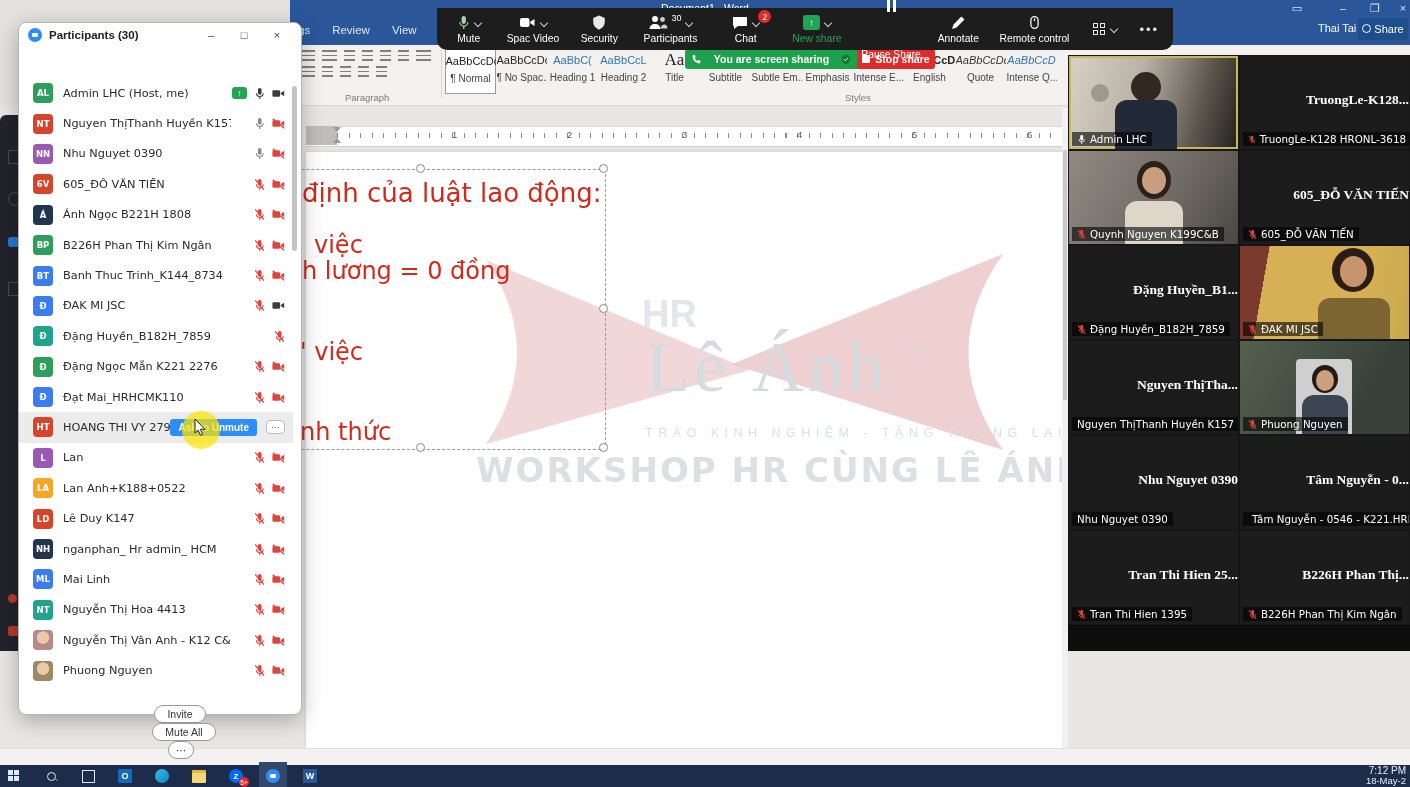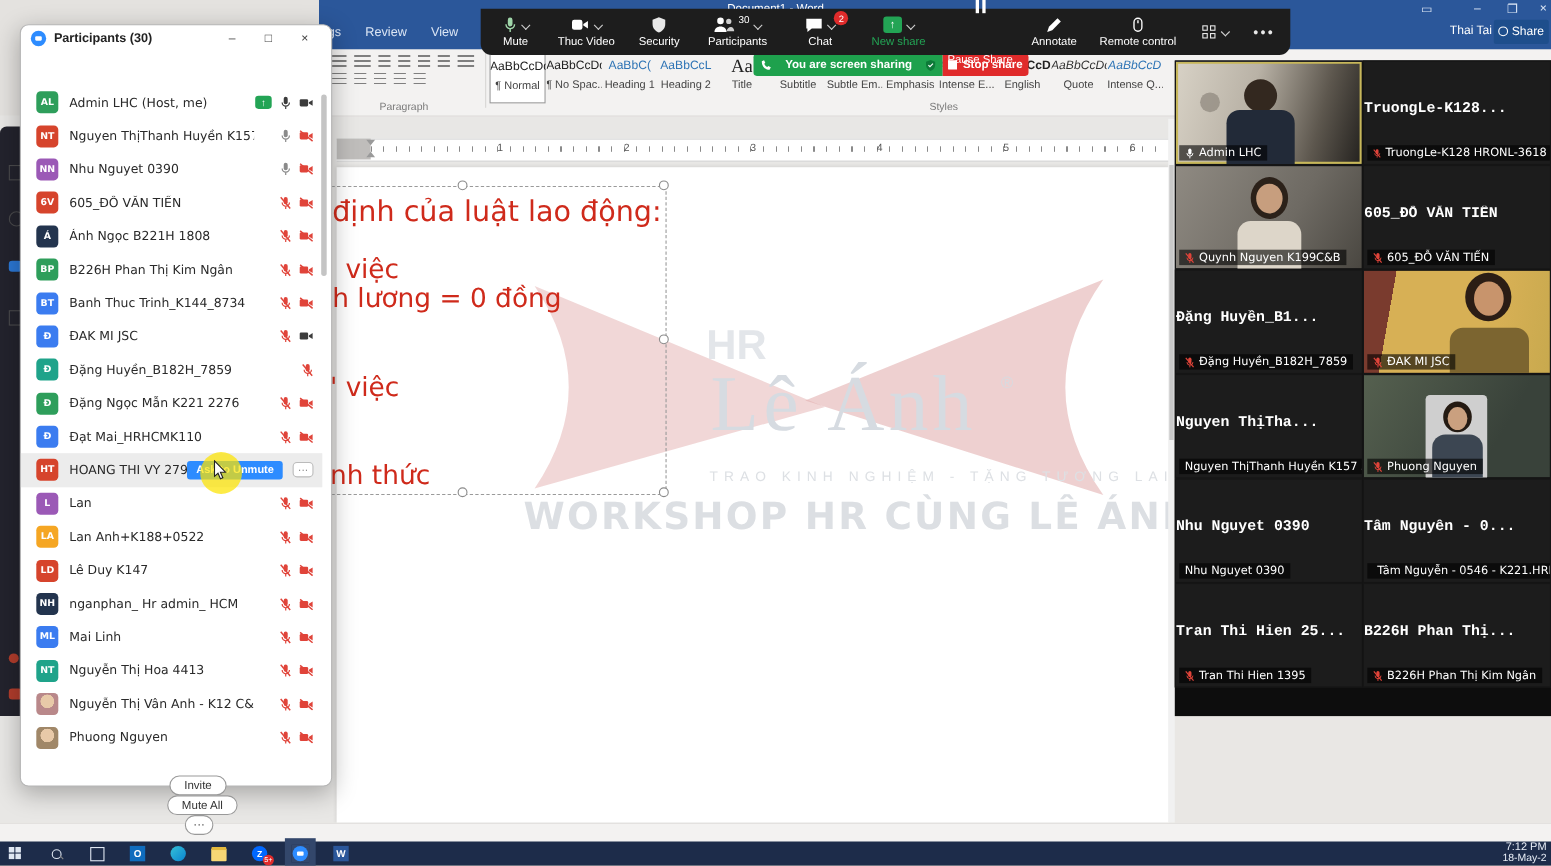--- a/index.html
+++ b/index.html
@@ -116,22 +116,22 @@
     padding:3px 8px;white-space:nowrap;cursor:pointer;}
   .more-btn{position:absolute;right:8px;border:1px solid #bbb;border-radius:4px;background:#fff;color:#555;
     font-size:9px;padding:1px 4px;cursor:pointer;}
   #p-scroll{left:292px;top:86px;width:5px;height:165px;background:#c4c4c4;border-radius:3px;z-index:10;}
   #p-footer{left:19px;top:705px;width:280px;z-index:9;display:flex;align-items:center;flex-direction:column;}
   .pf-btn{border:1px solid #999;border-radius:10px;background:#fff;color:#333;font-size:10.5px;padding:2px 12px;cursor:pointer;}
   
   #v-panel{left:1068px;top:55px;width:342px;height:596px;background:#0d0d0d;z-index:7;display:flex;flex-wrap:wrap;align-content:flex-start;}
   .v-tile{width:171px;height:95px;box-sizing:border-box;border:1px solid #151515;position:relative;background:#1c1c1c;overflow:hidden;cursor:pointer;}
   .v-tile.active{box-shadow:inset 0 0 0 2px #c7b75a;}
-  .v-center{position:absolute;left:0;right:0;top:36px;text-align:left;color:#fff;font-weight:bold;font-size:13.5px;
-    white-space:nowrap;overflow:hidden;font-family:Liberation Mono, monospace;}
+  .v-center{position:absolute;left:0;right:0;top:36px;text-align:right;color:#fff;font-weight:bold;font-size:13.5px;
+    white-space:nowrap;overflow:hidden;font-family:Liberation Serif, serif;}
   .v-label{position:absolute;left:3px;bottom:3px;background:rgba(0,0,0,.6);color:#fff;font-size:10.3px;
     padding:1px 5px;display:flex;align-items:center;gap:4px;max-width:158px;white-space:nowrap;overflow:hidden;
     font-family:"DejaVu Sans",sans-serif;}
   .sil-head{position:absolute;border-radius:50%;}
   .sil-body{position:absolute;border-radius:12px 12px 0 0;}
   .v-admin{background:linear-gradient(105deg,#d8d2c6 0%,#b9b2a6 40%,#5d574e 75%,#23211e 100%);}
   .v-quynh{background:linear-gradient(120deg,#8f8a82,#6e6a63 60%,#4a4741);}
   .v-dakmi{background:linear-gradient(100deg,#7a3b2e 0 16%,#d7b055 16% 70%,#c8a94e 100%);}
   .v-phuong{background:linear-gradient(120deg,#55604f,#39423a 70%);}
   
@@ -332,21 +332,21 @@
     <span class="tb-label">Mute</span>
     </div>
       <div class="tb-item" style="width: 74px;">
         <span class="tb-iconrow">
           <svg width="17" height="13" viewBox="0 0 16 13">
             <rect x="0.5" y="2" width="9.5" height="9" rx="2" fill="#fff"></rect>
             <path d="M10.8 5.8 15 3v7l-4.2-2.8z" fill="#fff"></path>
           </svg>
           <span class="chev"></span>
         </span>
-    <span class="tb-label">Thuc Video</span>
+    <span class="tb-label">Spac Video</span>
     </div>
       <div class="tb-item" style="width: 60px;">
         <span class="tb-iconrow">
           <svg width="14" height="15" viewBox="0 0 12 13">
             <path d="M6 .5 11 2.5v3.4c0 3.4-2.1 5.6-5 6.8C3.1 11.5 1 9.3 1 5.9V2.5z" fill="#e8e8e8"></path>
           </svg>
         </span>
     <span class="tb-label">Security</span>
     </div>
       <div class="tb-item" style="width: 84px;">

